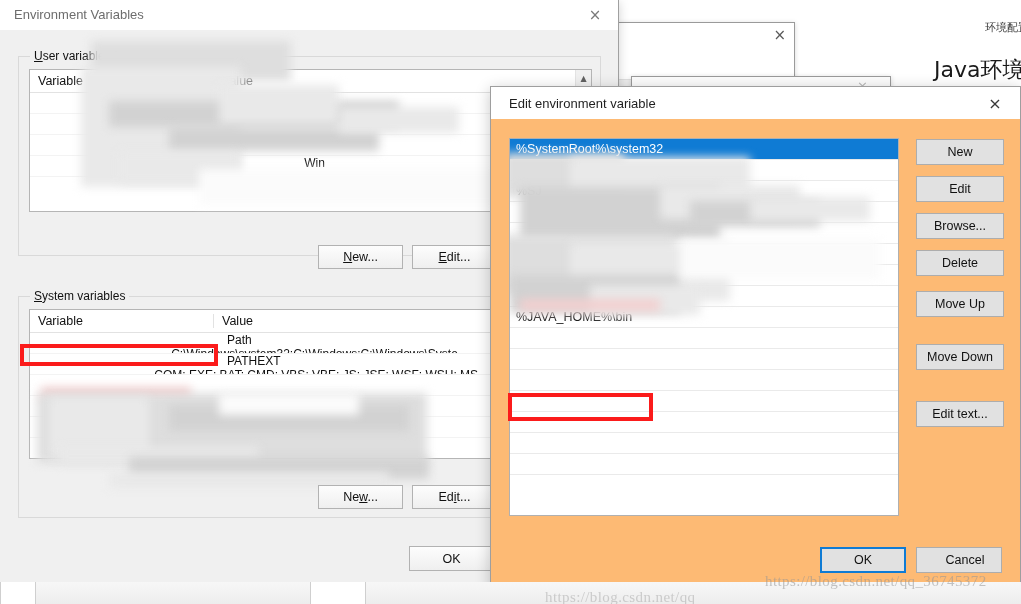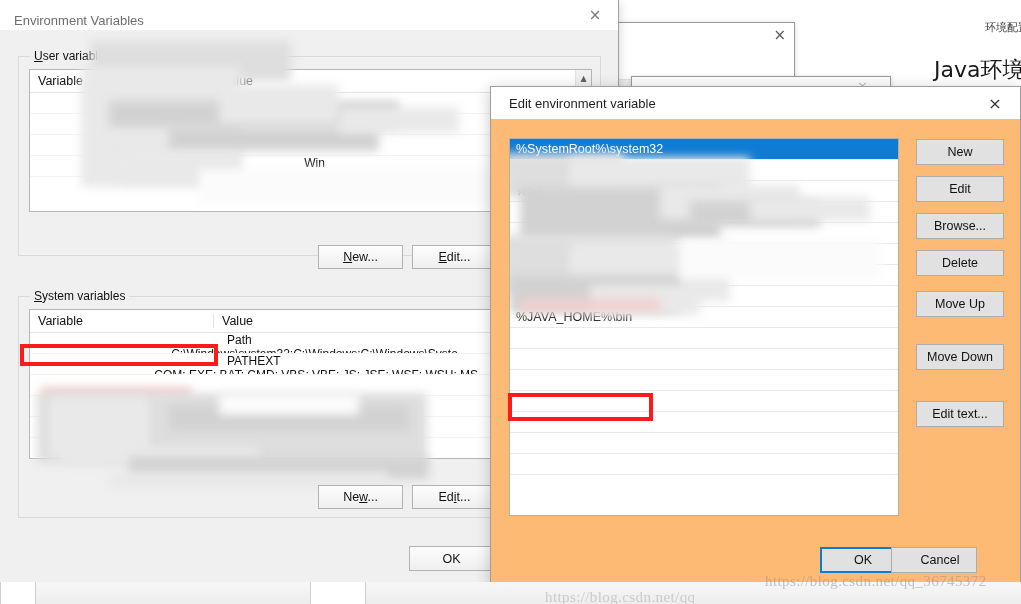--- a/index.html
+++ b/index.html
@@ -78,21 +78,21 @@
     border: 1px solid #a0a0a0;
     border-top: none; border-left: none;
     box-shadow: 0 2px 10px rgba(0,0,0,0.18);
   }
   .title-bar {
     position: relative;
     height: 30px;
     background: #ffffff;
   }
   .title-text {
-    position: absolute; left: 14px; top: 13px;
+    position: absolute; left: 14px; top: 7px;
     font-size: 13px; color: #6d6d6d;
   }
   .title-close {
     position: absolute; right: 8px; top: 4px;
     width: 30px; height: 22px;
     display: flex; align-items: center; justify-content: center;
     font-size: 15px; color: #7a7a7a;
     font-family: "DejaVu Sans", sans-serif;
     cursor: default;
   }
@@ -444,21 +444,21 @@
 
     <div class="edit-btn" style="top:52px;">New</div>
     <div class="edit-btn" style="top:89px;">Edit</div>
     <div class="edit-btn" style="top:126px;">Browse...</div>
     <div class="edit-btn" style="top:163px;">Delete</div>
     <div class="edit-btn" style="top:204px;">Move Up</div>
     <div class="edit-btn" style="top:257px;">Move Down</div>
     <div class="edit-btn" style="top:314px;">Edit text...</div>
 
     <div class="footer-btn primary" style="left:329px; top:460px;">OK</div>
-    <div class="footer-btn" style="left:400px; top:460px;padding-left:12px;">Cancel</div>
+    <div class="footer-btn" style="left:425px; top:460px;padding-left:12px;">Cancel</div>
   </div>
 
   <div class="bottom-strip"></div>
   <div class="bottom-tab" style="left:310px; width:56px;"></div>
   <div class="bottom-tab" style="left:0px; width:36px;"></div>
 
   <div class="watermark" style="left:765px; top:573px;">https://blog.csdn.net/qq_36745372</div>
   <div class="watermark wm2" style="left:545px; top:589px;">https://blog.csdn.net/qq</div>
 
 </div>

